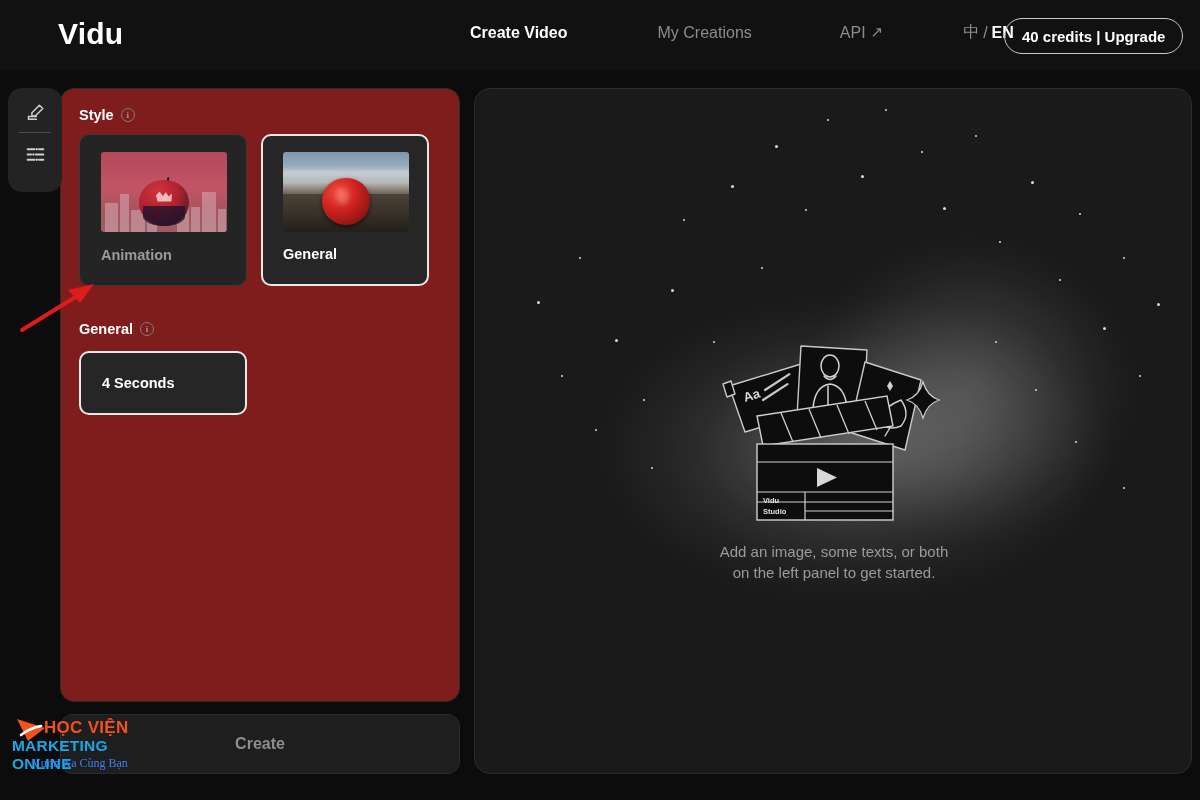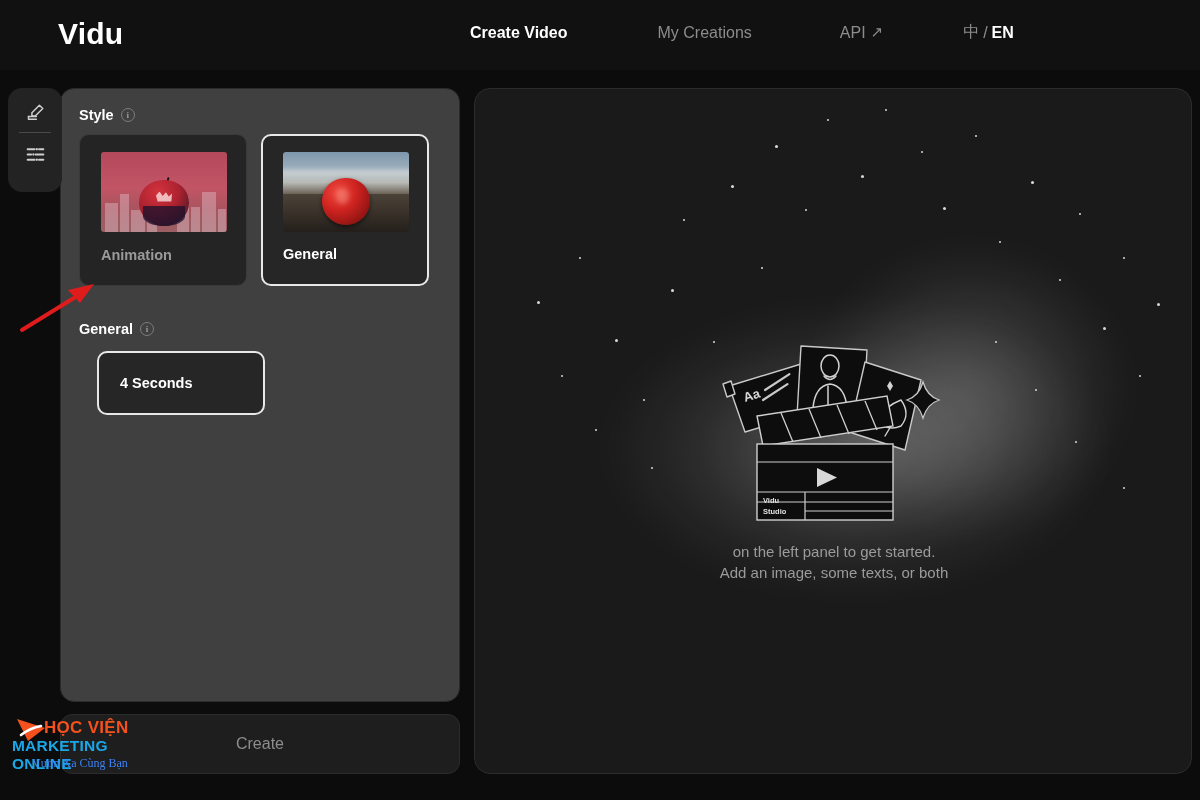--- a/index.html
+++ b/index.html
@@ -54,21 +54,21 @@
   }
   .rail-icon {
     width: 34px; height: 30px; display: flex; align-items: center; justify-content: center;
     cursor: pointer;
   }
   .rail-div { width: 32px; height: 1px; background: #4a4a4a; margin: 5px 0 6px 0; }
 
   
   .left-panel {
     position: absolute; left: 60px; top: 88px; width: 400px; height: 614px;
-    background: #404040; border: 1px solid #2b2b2b; border-radius: 14px;
+    background: #7f1d1d; border: 1px solid #2b2b2b; border-radius: 14px;
   }
   .section-label {
     display: flex; align-items: center; gap: 7px;
     color: #ffffff; font-size: 14.5px; font-weight: bold;
   }
   .info-icon {
     width: 14px; height: 14px; border-radius: 50%;
     border: 1.2px solid #7d7d7d; color: #9a9a9a;
     font-size: 9px; font-weight: bold; font-style: normal;
     display: flex; align-items: center; justify-content: center;
@@ -121,38 +121,38 @@
     transform: translateX(-50%); border-radius:48% 48% 50% 50%;
     background: radial-gradient(circle at 38% 26%, #d2333d 0%, #ae2230 45%, #6d1b2a 72%, #241a2e 100%); }
   .an-shade { position:absolute; left:8%; bottom:0; width:84%; height:42%;
     border-radius: 0 0 50% 50%; background: rgba(26,18,44,.75); }
   .an-stem { position:absolute; left:52%; bottom:52%; width:2px; height:13px;
     transform: translateX(-50%) rotate(14deg); background:#1d1118; border-radius:1px; }
   .an-gloss { position:absolute; left:34%; top:26%; width:16px; height:10px;
     background: rgba(255,235,235,.75);
     clip-path: polygon(0 40%, 22% 0, 42% 45%, 62% 8%, 80% 50%, 100% 20%, 96% 100%, 10% 100%); }
 
-  .duration-row { position: absolute; left: 18px; top: 262px; display: flex; gap: 14px; margin-left: 18px; }
+  .duration-row { position: absolute; left: 18px; top: 262px; display: flex; gap: 14px; }
   .dur-card {
     width: 168px; height: 64px; border-radius: 10px;
     background: #242424; border: 1px solid #3a3a3a;
     display: flex; align-items: center; cursor: pointer;
   }
   .dur-card.selected { border: 2px solid #e8e8e8; background: #262626; }
   .dur-card span { padding-left: 22px; font-size: 14.5px; color: #8f8f8f; }
   .dur-card.selected span { color: #ffffff; font-weight: bold; padding-left: 21px; }
 
   
   .create-bar {
     position: absolute; left: 60px; top: 714px; width: 400px; height: 60px;
     background: #1e1e1e; border: 1px solid #2b2b2b; border-radius: 12px;
     display: flex; align-items: center; justify-content: center;
     cursor: pointer;
   }
-  .create-bar span { font-size: 16px; font-weight: normal; color: #8d8d8d; }
+  .create-bar span { font-size: 16px; font-weight: bold; color: #8d8d8d; }
 
   
   .preview {
     position: absolute; left: 474px; top: 88px; width: 718px; height: 686px;
     background: #1a1a1a; border: 1px solid #2c2c2c; border-radius: 16px;
     overflow: hidden;
   }
   .glow-a { position:absolute; left:120px; top:210px; width:520px; height:300px;
     background: radial-gradient(ellipse at center, rgba(255,255,255,.30) 0%, rgba(255,255,255,.07) 45%, rgba(255,255,255,0) 70%);
     filter: blur(18px); }
@@ -200,20 +200,21 @@
         <span class="ext-arrow">↗</span>
       </div>
       <div class="nav-gap-3"></div>
       <div class="nav-item lang">
         <span class="zh">中</span>
         <span class="sep">/</span>
         <span class="en">EN</span>
       </div>
     </div>
 
+    <div class="credits-pill">40 credits | Upgrade</div>
   </div>
 
   <div class="rail">
     <div class="rail-icon">
       <svg width="21" height="21" viewBox="0 0 24 24" fill="none" stroke="#cfcfcf" stroke-width="1.7" stroke-linecap="round" stroke-linejoin="round">
         <path d="M16.5 3.7l3.8 3.8-8.6 8.6H7.9v-3.8z"></path>
         <path d="M4 16.5h9"></path>
         <path d="M4 16.5v3.2h9"></path>
       </svg>
     </div>
@@ -382,22 +383,22 @@
       <line x1="52" y1="158" x2="188" y2="158" stroke="#cfcfcf" stroke-width="1.2"></line>
       <line x1="100" y1="158" x2="100" y2="186" stroke="#cfcfcf" stroke-width="1.2"></line>
       <line x1="52" y1="168" x2="188" y2="168" stroke="#cfcfcf" stroke-width="1"></line>
       <line x1="100" y1="177" x2="188" y2="177" stroke="#cfcfcf" stroke-width="1"></line>
       <path d="M112 134 L132 143.5 L112 153 Z" fill="#d8d8d8"></path>
       <text x="58" y="169" fill="#e0e0e0" font-size="7.5" font-weight="bold" font-family="Liberation Sans, sans-serif">Vidu</text>
       <text x="58" y="180" fill="#e0e0e0" font-size="7.5" font-weight="bold" font-family="Liberation Sans, sans-serif">Studio</text>
     </svg>
 
     <div class="empty-text">
+      <div>Add an image, some texts, or both</div>
       <div>on the left panel to get started.</div>
-      <div>Add an image, some texts, or both</div>
     </div>
   </div>
 
   <svg class="annot">
     <line x1="22" y1="330" x2="82" y2="293" stroke="#e01b1b" stroke-width="4" stroke-linecap="round"></line>
     <path d="M94 284 L68 290 L80 303 Z" fill="#e01b1b"></path>
   </svg>
 
   <div class="watermark">
     <svg class="wm-play" width="34" height="28" viewBox="0 0 34 28">

